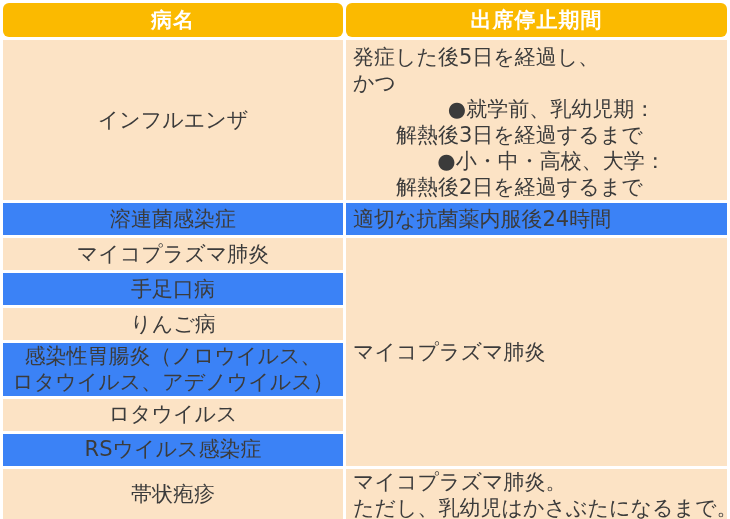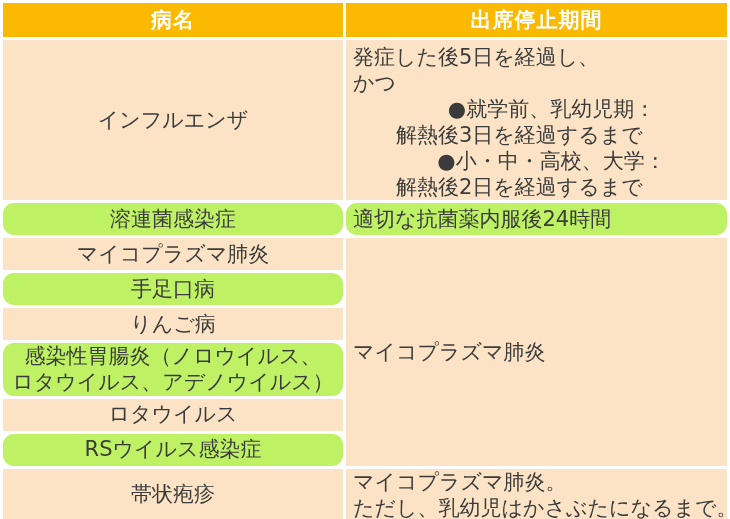--- a/index.html
+++ b/index.html
@@ -26,29 +26,30 @@
 
   th {
     background: #FBBA00;
     color: #ffffff;
     font-size: 21px;
     font-weight: bold;
     text-align: center;
     height: 34px;
     padding: 0;
     letter-spacing: 1px;
+    border-radius: 6px;
   }
   td {
     font-size: 21px;
     color: #3B3B3B;
     padding: 0;
     overflow: hidden;
   }
   .peach { background: #FCE3C5; }
-  .cream { background: #bef264; border-radius: 11px; }
+  .cream { background: #3b82f6; }
 
   td.name {
     text-align: center;
     vertical-align: middle;
     line-height: 1.25;
   }
   td.period {
     text-align: left;
     vertical-align: middle;
     padding-left: 7px;

